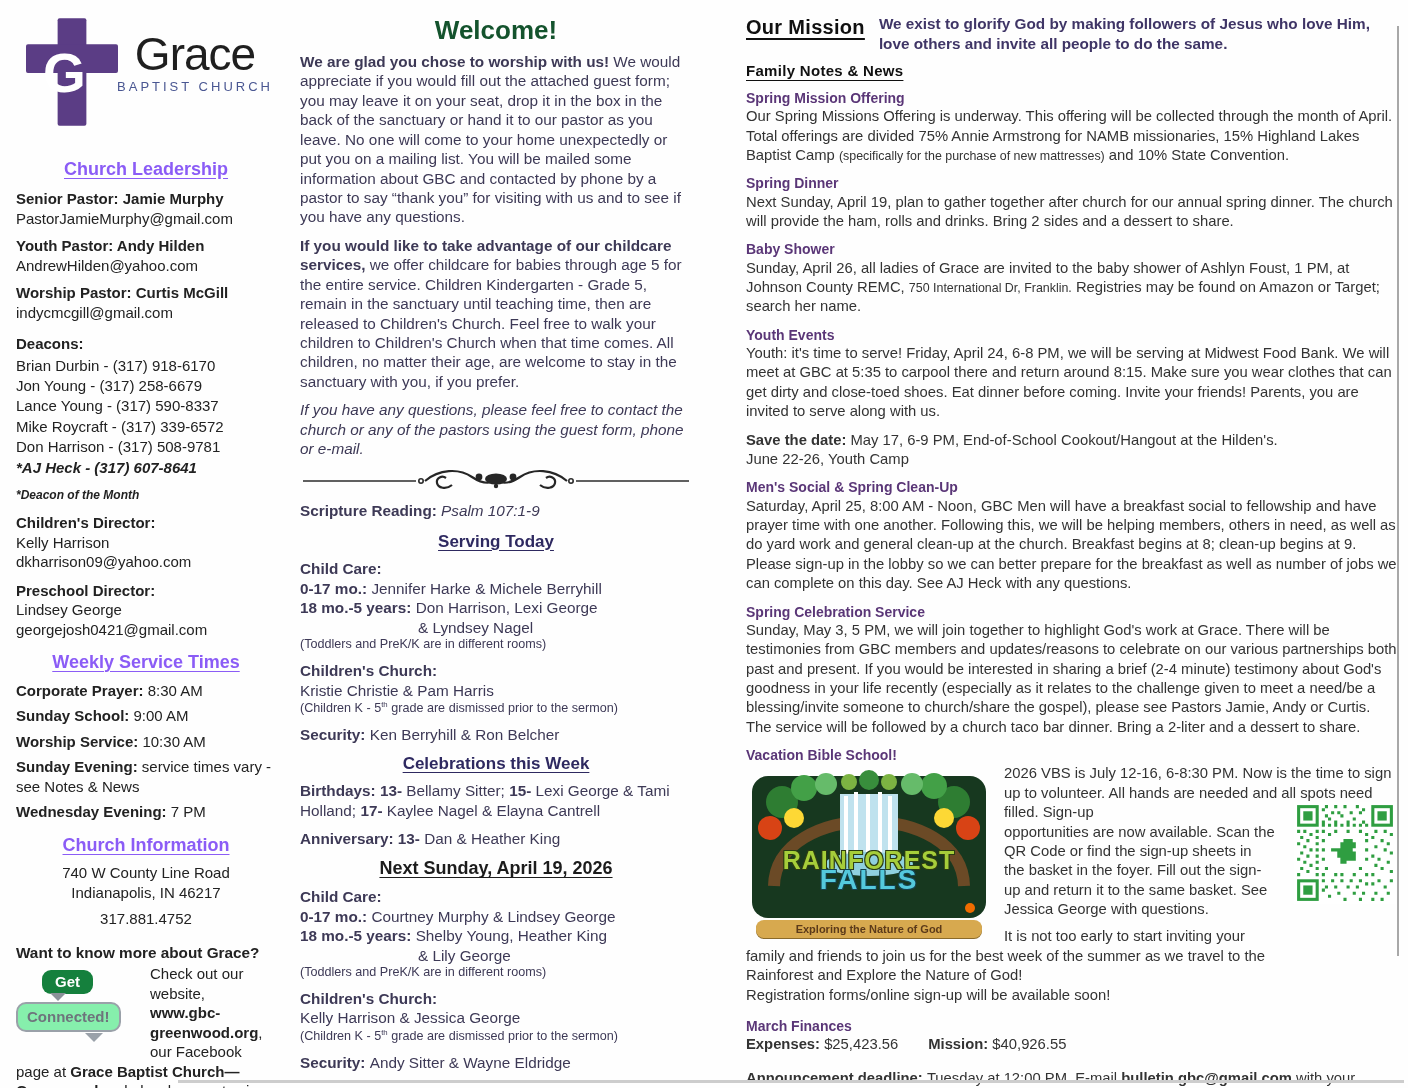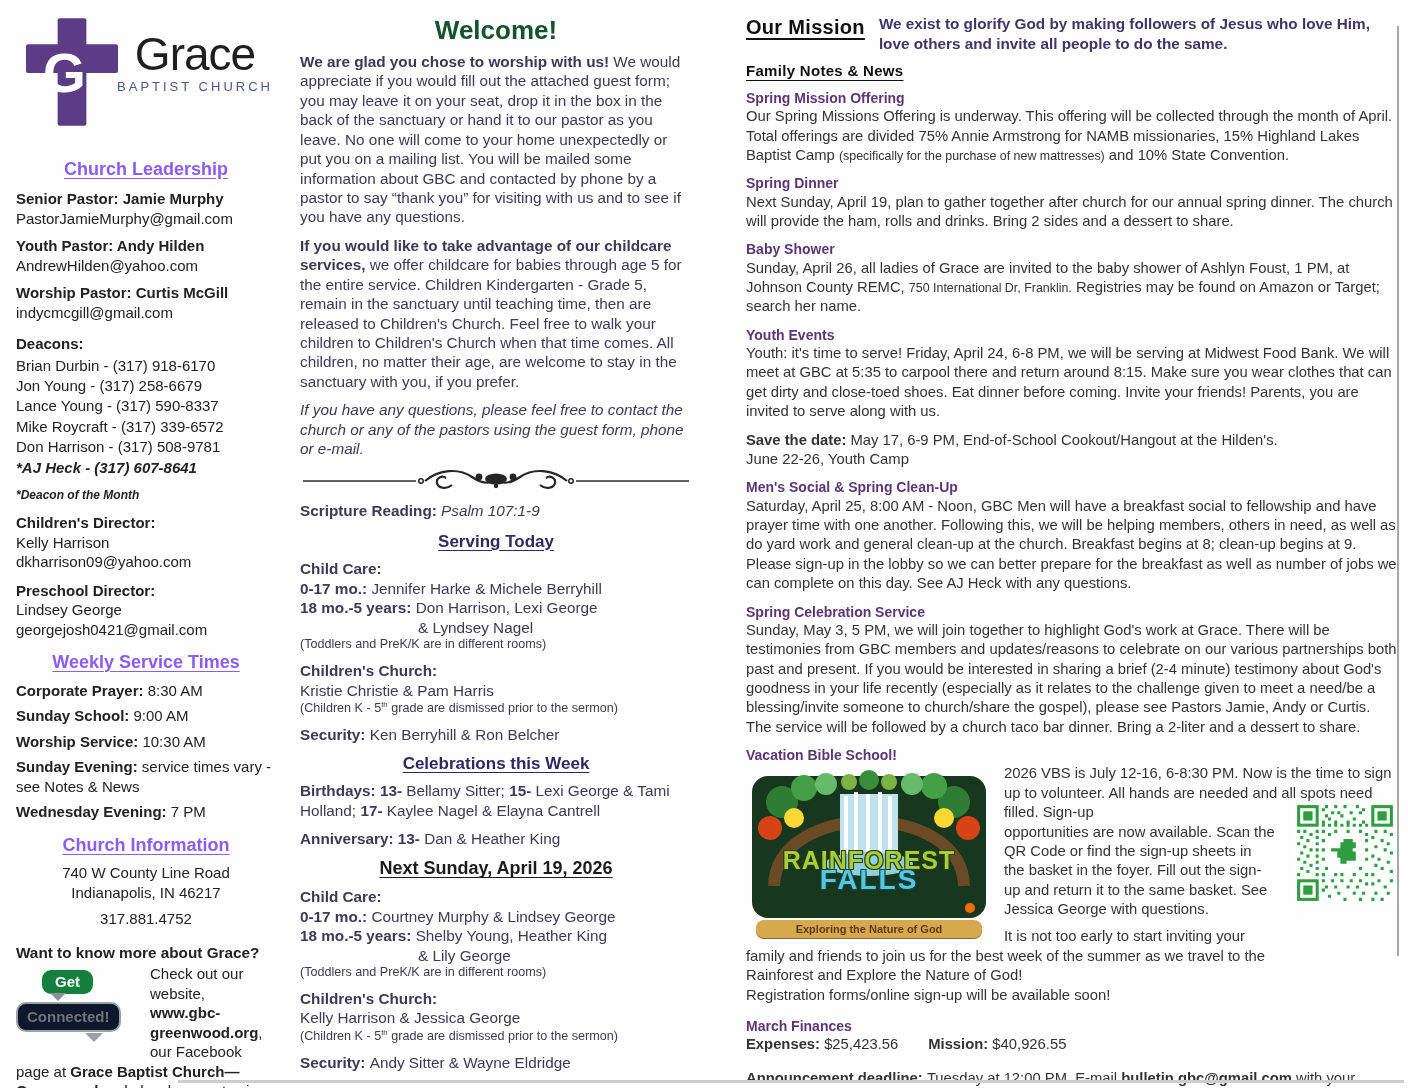--- a/index.html
+++ b/index.html
@@ -33,21 +33,21 @@
   .svc{margin:6px 0;}
   .ci{text-align:center;}
   .phone{text-align:center;margin-top:7px;}
   .connect-head{font-weight:700;margin-top:14px;font-size:15.3px;}
   .connect-body{margin-top:2px;}
   .bubbles{float:left;width:128px;height:90px;position:relative;margin:4px 6px 0 0;}
   .bub1{position:absolute;left:26px;top:2px;background:#15803d;color:#fff;font-weight:700;
         border-radius:9px;padding:2px 13px;font-size:15px;}
   .bub1:after{content:"";position:absolute;left:8px;bottom:-7px;border:8px solid transparent;
         border-top-color:#8b9199;border-bottom:0;}
-  .bub2{position:absolute;left:0px;top:34px;background:#0f172a;border:2.5px solid #9aa1a9;color:#6e747c;
+  .bub2{position:absolute;left:0px;top:34px;background:#86efac;border:2.5px solid #9aa1a9;color:#6e747c;
         font-weight:700;border-radius:10px;padding:3px 9px;font-size:15px;}
   .bub2:after{content:"";position:absolute;right:16px;bottom:-12px;border:9px solid transparent;
         border-top-color:#9aa1a9;border-bottom:0;}
 
   
   .welcome{font-size:26px;text-align:center;font-weight:700;color:#14532d;margin:0 0 5px;}
   .mp{margin:0 0 9px;}
   .flourish{display:block;margin:4px 0 8px;width:100%;height:26px;}
   .mid-head{font-size:17px;text-align:center;margin:8px 0 7px;color:#2e2960;}
   .mid-head.dark{color:#1c1c1c;font-size:18px;}

